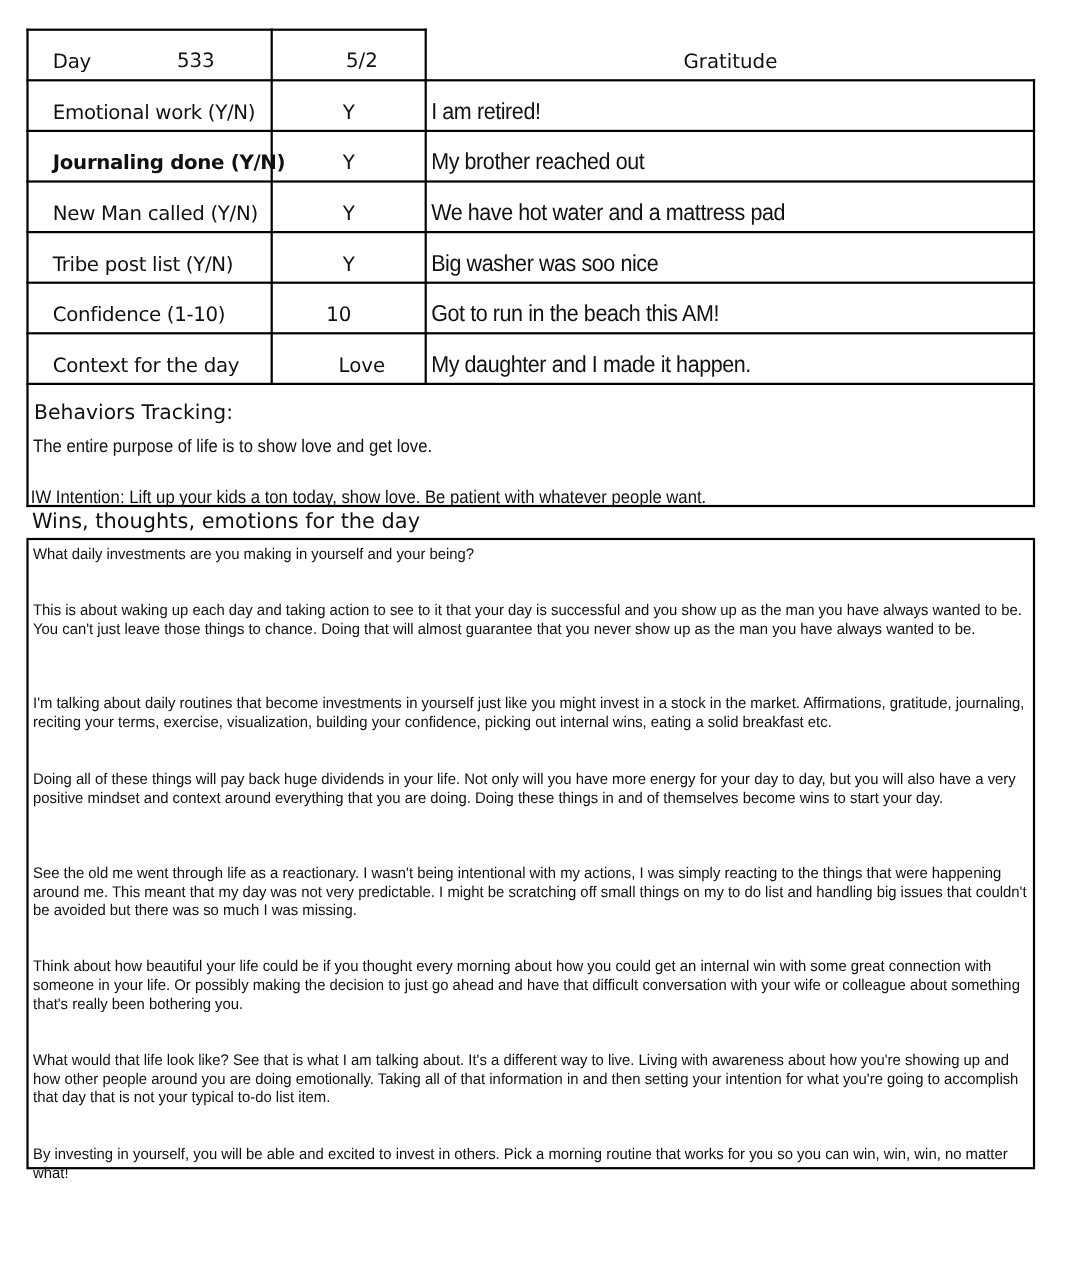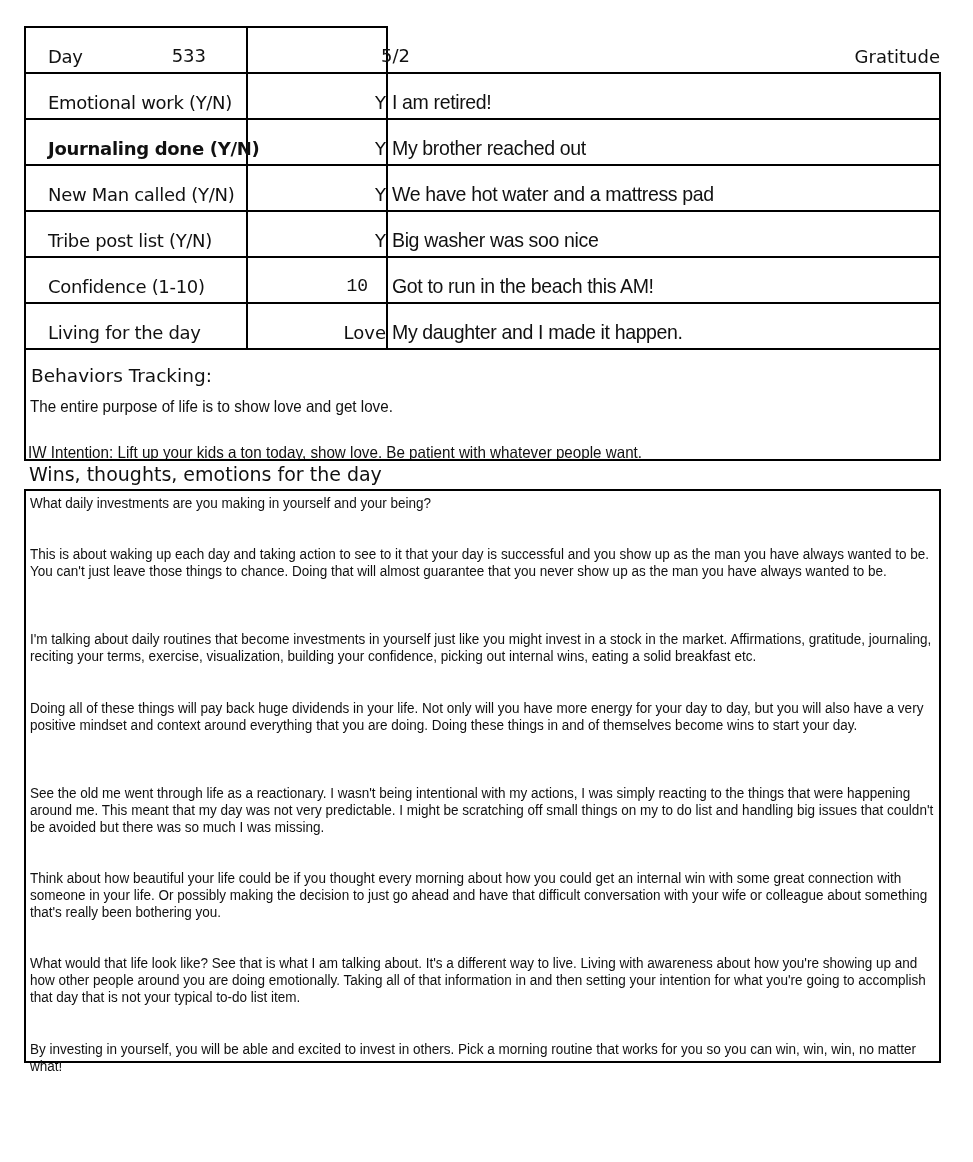--- a/index.html
+++ b/index.html
@@ -2,21 +2,21 @@
 <html><head>
 <meta charset="utf-8">
 <style>
   html, body { margin: 0; padding: 0; background: #ffffff; }
   body { width: 973px; height: 1162px; position: relative; overflow: hidden; color: #111; }
   .abs { position: absolute; box-sizing: border-box; }
 
   
   .cell { position: absolute; box-sizing: border-box; }
   .label-text { font-family: "DejaVu Sans", sans-serif; font-size: 18px; letter-spacing: -0.3px; white-space: nowrap; margin-left: 19px; }
-  .val-text { font-family: "DejaVu Sans", sans-serif; font-size: 18px; text-align: right; white-space: nowrap; }
+  .val-text { font-family: "DejaVu Sans", sans-serif; font-size: 18px; text-align: center; white-space: nowrap; }
   .grat-text { font-family: "Liberation Sans", sans-serif; font-size: 21px; white-space: nowrap; letter-spacing: -0.4px; transform: scaleX(0.93); transform-origin: left center; }
 
   .hline { position: absolute; background: #000; height: 2px; }
   .vline { position: absolute; background: #000; width: 2px; }
 
   .behav-title { font-family: "DejaVu Sans", sans-serif; font-size: 18.5px; white-space: nowrap; }
   .behav-text { font-family: "Liberation Sans", sans-serif; font-size: 16.5px; white-space: nowrap; transform: scaleX(0.92); transform-origin: left center; }
 
   .wins-title { font-family: "DejaVu Sans", sans-serif; font-size: 19px; white-space: nowrap; }
 
@@ -71,26 +71,26 @@
   </div>
 
   <div>
     <div class="cell label-text" style="left:29px; top:230px;">Tribe post list (Y/N)</div>
     <div class="cell val-text" style="left:248px; top:230px; width:138px;">Y</div>
     <div class="cell grat-text" style="left:392px; top:228px;">Big washer was soo nice</div>
   </div>
 
   <div>
     <div class="cell label-text" style="left:29px; top:276px;">Confidence (1-10)</div>
-    <div class="cell val-text" style="left:248px; top:276px; width:120px;font-family:Liberation Mono, monospace;">10</div>
+    <div class="cell val-text" style="left:248px; top:276px; width:120px;">10</div>
     <div class="cell grat-text" style="left:392px; top:274px;">Got to run in the beach this AM!</div>
   </div>
 
   <div>
-    <div class="cell label-text" style="left:29px; top:322px;">Living for the day</div>
+    <div class="cell label-text" style="left:29px; top:322px;">Context for the day</div>
     <div class="cell val-text" style="left:248px; top:322px; width:138px;padding-left:24px;">Love</div>
     <div class="cell grat-text" style="left:392px; top:320px;">My daughter and I made it happen.</div>
   </div>
 </div>
 
 <div>
   <div class="abs behav-title" style="left:31px; top:365px;text-align:center;">Behaviors Tracking:</div>
   <div class="abs behav-text" style="left:30px; top:397px;">The entire purpose of life is to show love and get love.</div>
   <div class="abs" style="left:26px; top:440px; width:813px; height:19px; overflow:hidden;">
     <div class="behav-text" style="position:absolute; left:2px; top:3px;">IW Intention:  Lift up your kids a ton today, show love.  Be patient with whatever people want.</div>

